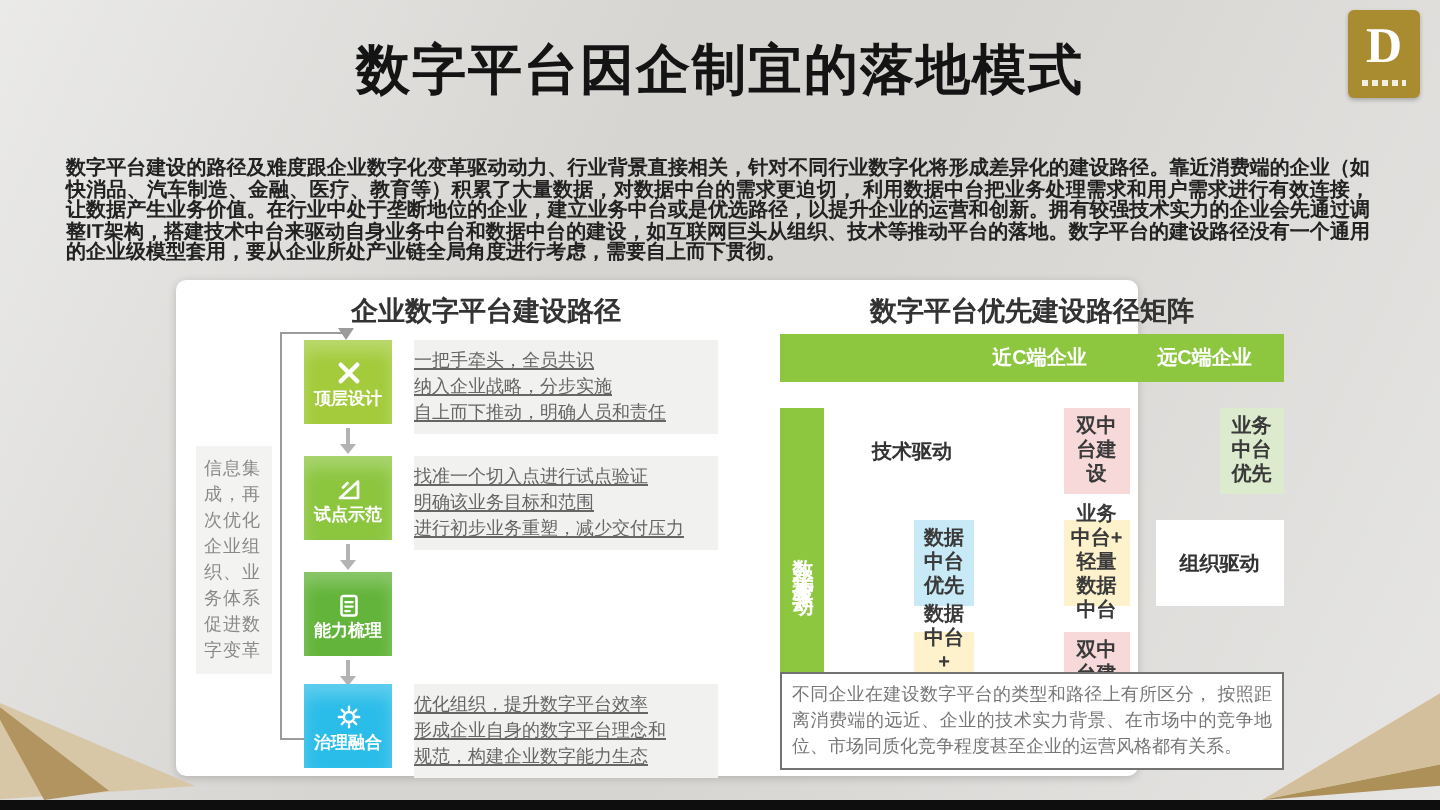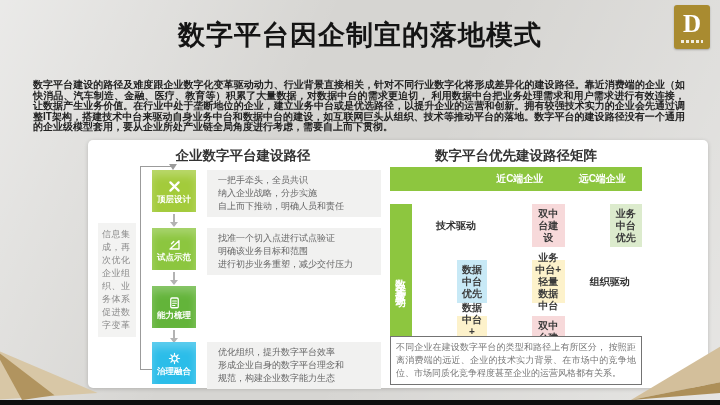--- a/index.html
+++ b/index.html
@@ -19,39 +19,39 @@
     border-radius:3px;display:flex;flex-direction:column;align-items:center;justify-content:center;
     box-shadow:0 1px 2px rgba(0,0,0,.25);}
   .logo-letter{font-family:"Liberation Serif","DejaVu Serif",serif;
     font-weight:700;font-size:25px;color:#fff;line-height:26px;}
   .logo-caption{width:22px;height:3px;margin-top:3px;
     background:repeating-linear-gradient(90deg,#fff 0 3px,transparent 3px 5px);opacity:.85;}
   
   .intro{left:33px;top:60px;width:652px;font-size:10px;line-height:10.6px;
     color:#222;font-weight:600;text-align:justify;margin-top:20px;}
   
-  .card{left:88px;top:140px;width:620px;height:248px;background:#fff;
+  .card{left:88px;top:140px;width:481px;height:248px;background:#fff;
     border-radius:5px;box-shadow:0 1px 4px rgba(0,0,0,.18);}
   .panel-title{font-size:13.5px;font-weight:800;color:#333;text-align:center;}
   .lp-title{left:30px;top:7px;width:250px;}
   .rp-title{left:300px;top:7px;width:256px;}
   
   .side-note{left:10px;top:83px;width:30px;background:#f3f3f2;color:#8a8a8a;
     font-size:9px;line-height:13px;padding:5px 4px;letter-spacing:.5px;}
   .loop-line{left:52px;top:26px;width:34px;height:202px;
     border-left:1.4px solid #9b9b9b;border-top:1.4px solid #9b9b9b;border-bottom:1.4px solid #9b9b9b;}
   .loop-arrowhead{left:81px;top:24px;width:0;height:0;
     border-left:4px solid transparent;border-right:4px solid transparent;border-top:6px solid #9b9b9b;}
   .step-row{display:flex;gap:11px;align-items:flex-start;left:64px;}
   .step-box{width:44px;height:42px;border-radius:0;display:flex;flex-direction:column;
     align-items:center;justify-content:center;gap:1px;flex:0 0 auto;
     box-shadow:inset 0 6px 8px rgba(255,255,255,.25);}
   .step-label{font-size:8.5px;font-weight:700;color:#fff;line-height:9px;}
   .step-desc{width:152px;background:#f1f1f0;color:#666;font-size:9px;line-height:13px;
-    padding:4px 11px;white-space:pre-line;}
+    padding:4px 0;white-space:pre-line;text-decoration:underline;}
   .step-arrow{left:82px;width:8px;display:flex;flex-direction:column;align-items:center;}
   .step-arrow .stem{width:1.4px;height:8px;background:#b3b3b3;}
   .step-arrow .head{width:0;height:0;border-left:4px solid transparent;
     border-right:4px solid transparent;border-top:5px solid #b3b3b3;}
   .icon-svg{width:15px;height:15px;display:block;}
   
   .matrix{left:302px;top:27px;width:252px;display:grid;
     grid-template-columns:22px 62px 1fr 1fr;grid-template-rows:24px 43px 43px 43px;gap:13px;}
   .mx-header{grid-column:1/5;background:#8dc63f;display:grid;
     grid-template-columns:22px 62px 1fr 1fr;gap:3px;align-items:center;}

